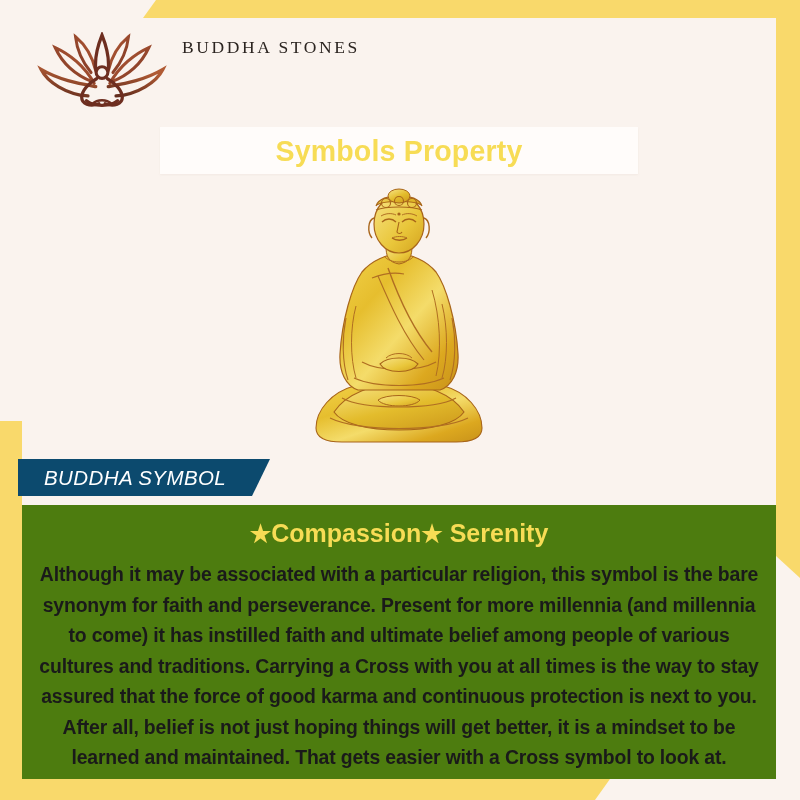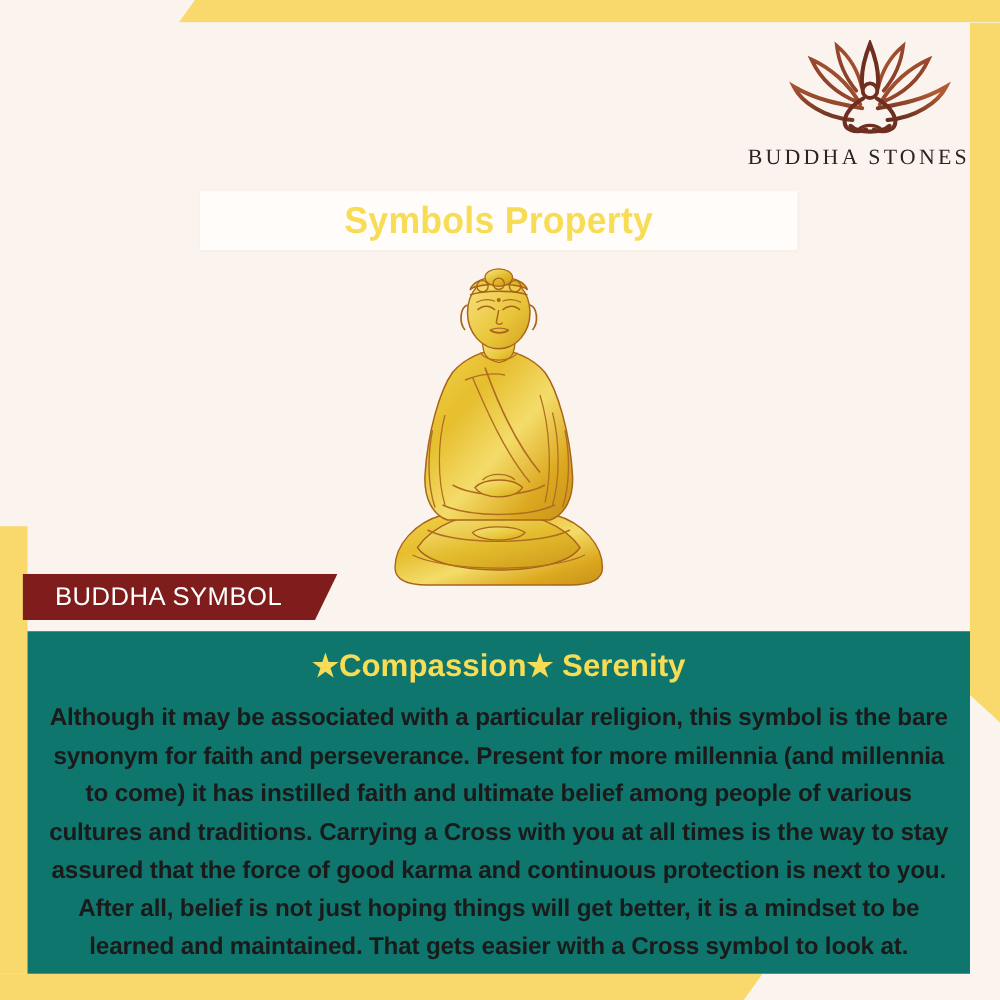--- a/index.html
+++ b/index.html
@@ -63,22 +63,22 @@
     top: 18px;
     width: 754px;
     bottom: 21px;
   }
 
   
   .logo-block {
     width: 100%;
     padding-top: 14px;
     display: flex;
-    flex-direction: column;
-    align-items: flex-end;
+    flex-direction: row;
+    align-items: flex-start;
   }
   .logo-mark {
     width: 160px;
     height: 78px;
     display: block;
   }
   .logo-wordmark {
     margin-top: 5px;
     font-family: "Liberation Serif", serif;
     font-size: 17.5px;
@@ -120,41 +120,42 @@
   }
   .buddha-svg { display: block; }
 
   
   .ribbon {
     position: absolute;
     left: -4px;
     top: 441px;
     height: 37px;
     width: 252px;
-    background: #7f1d1d;
+    background: #0c4a6e;
     clip-path: polygon(0 0, 100% 0, calc(100% - 18px) 100%, 0 100%);
     display: flex;
     align-items: center;
+    font-style: italic;
   }
   .ribbon-label {
     color: #FFFFFF;
     font-size: 20.5px;
     letter-spacing: 0.4px;
     padding-left: 26px;
     font-weight: 400;
   }
 
   
   .body-panel {
     position: absolute;
     left: 0;
     top: 487px;
     width: 754px;
     bottom: 0;
-    background: #0f766e;
+    background: #4d7c0f;
     padding: 14px 6px 0 6px;
   }
   .attributes {
     text-align: center;
     font-size: 25px;
     font-weight: bold;
     color: #F7DC55;
     letter-spacing: 0px;
     white-space: nowrap;
   }

